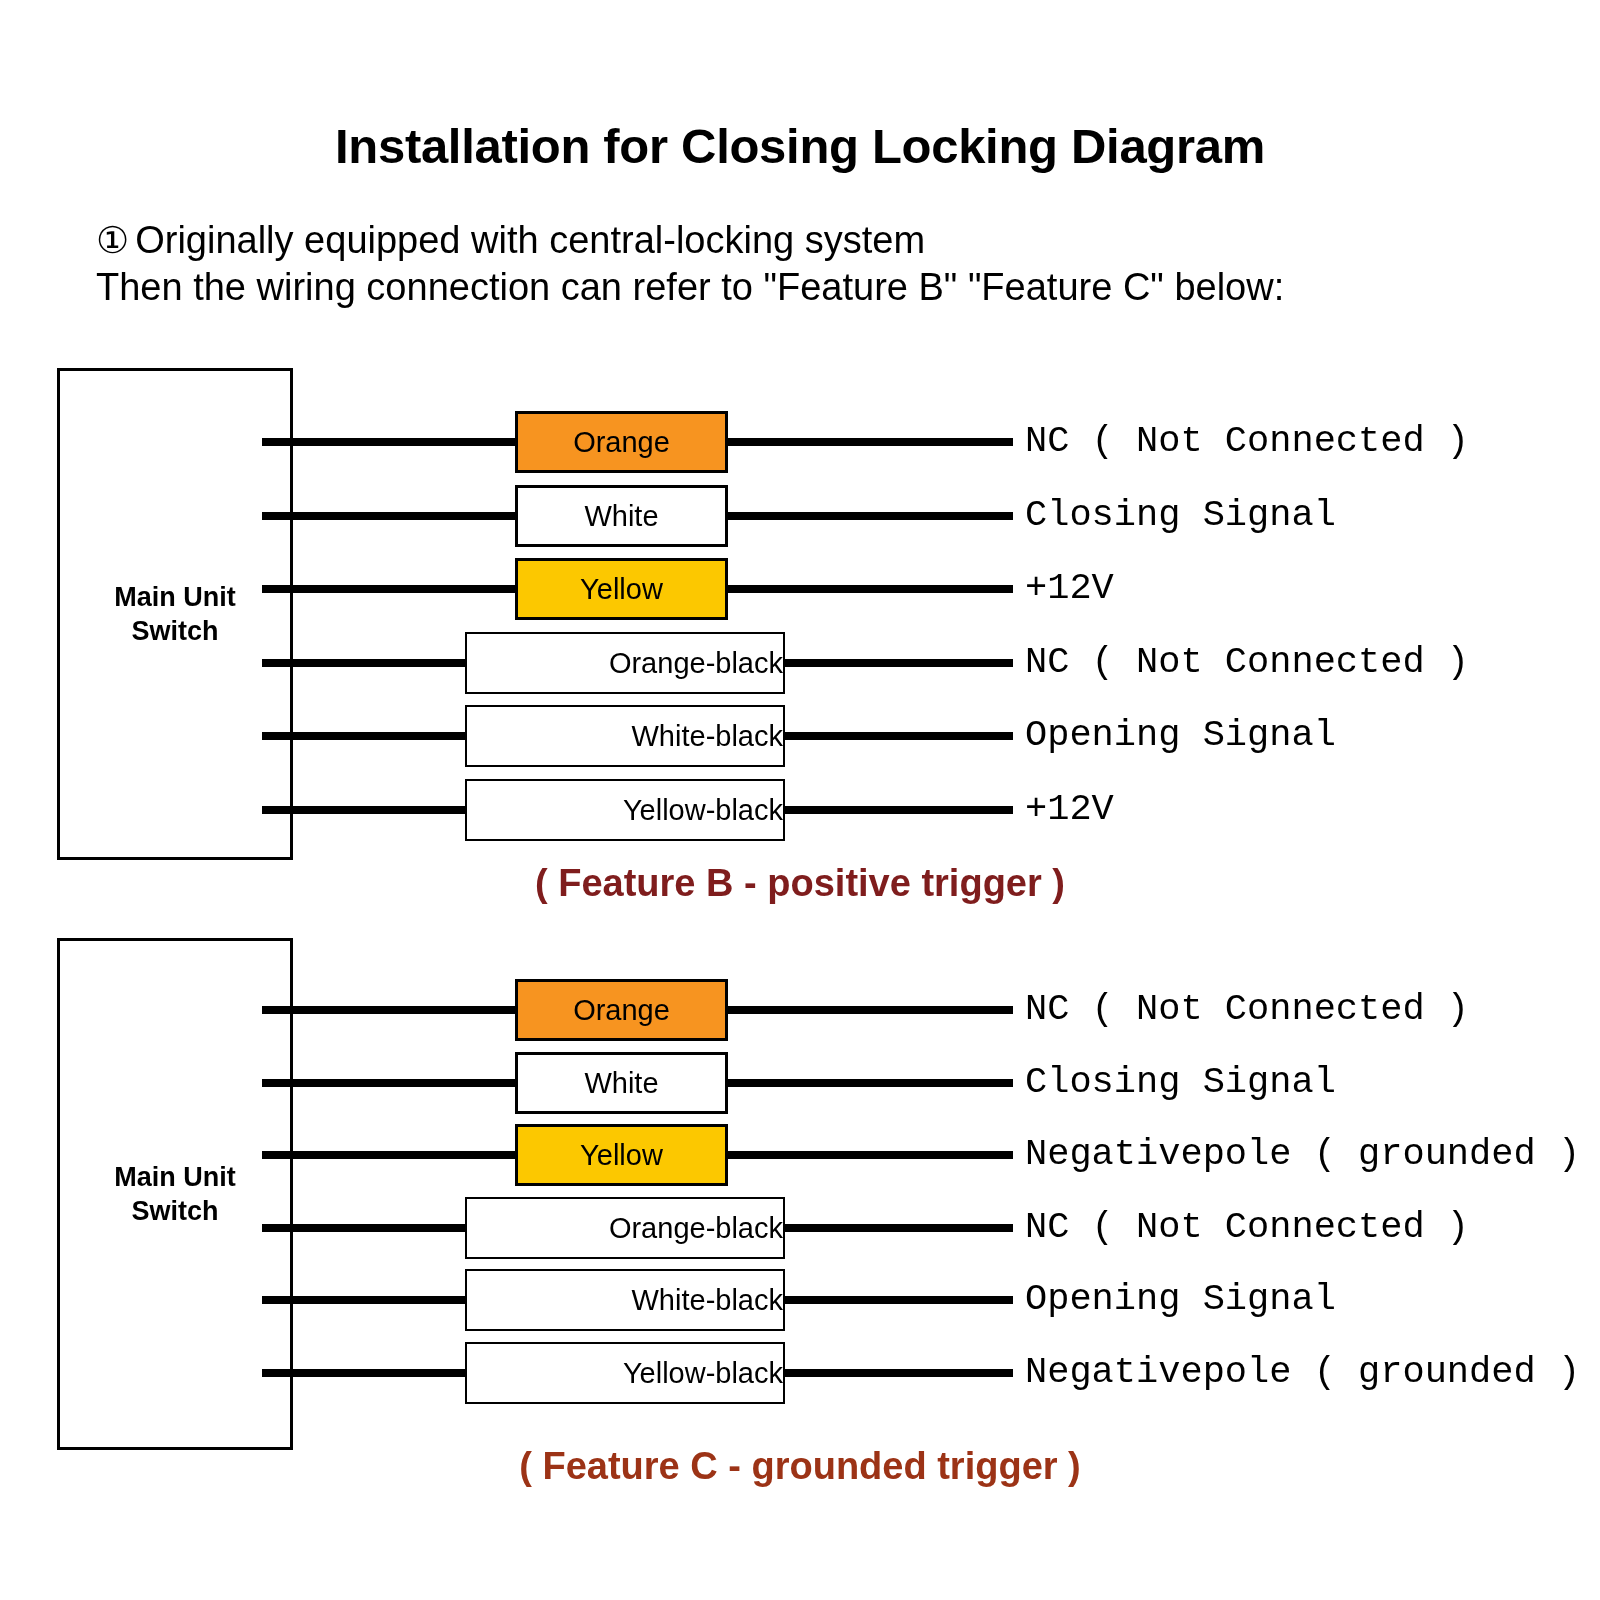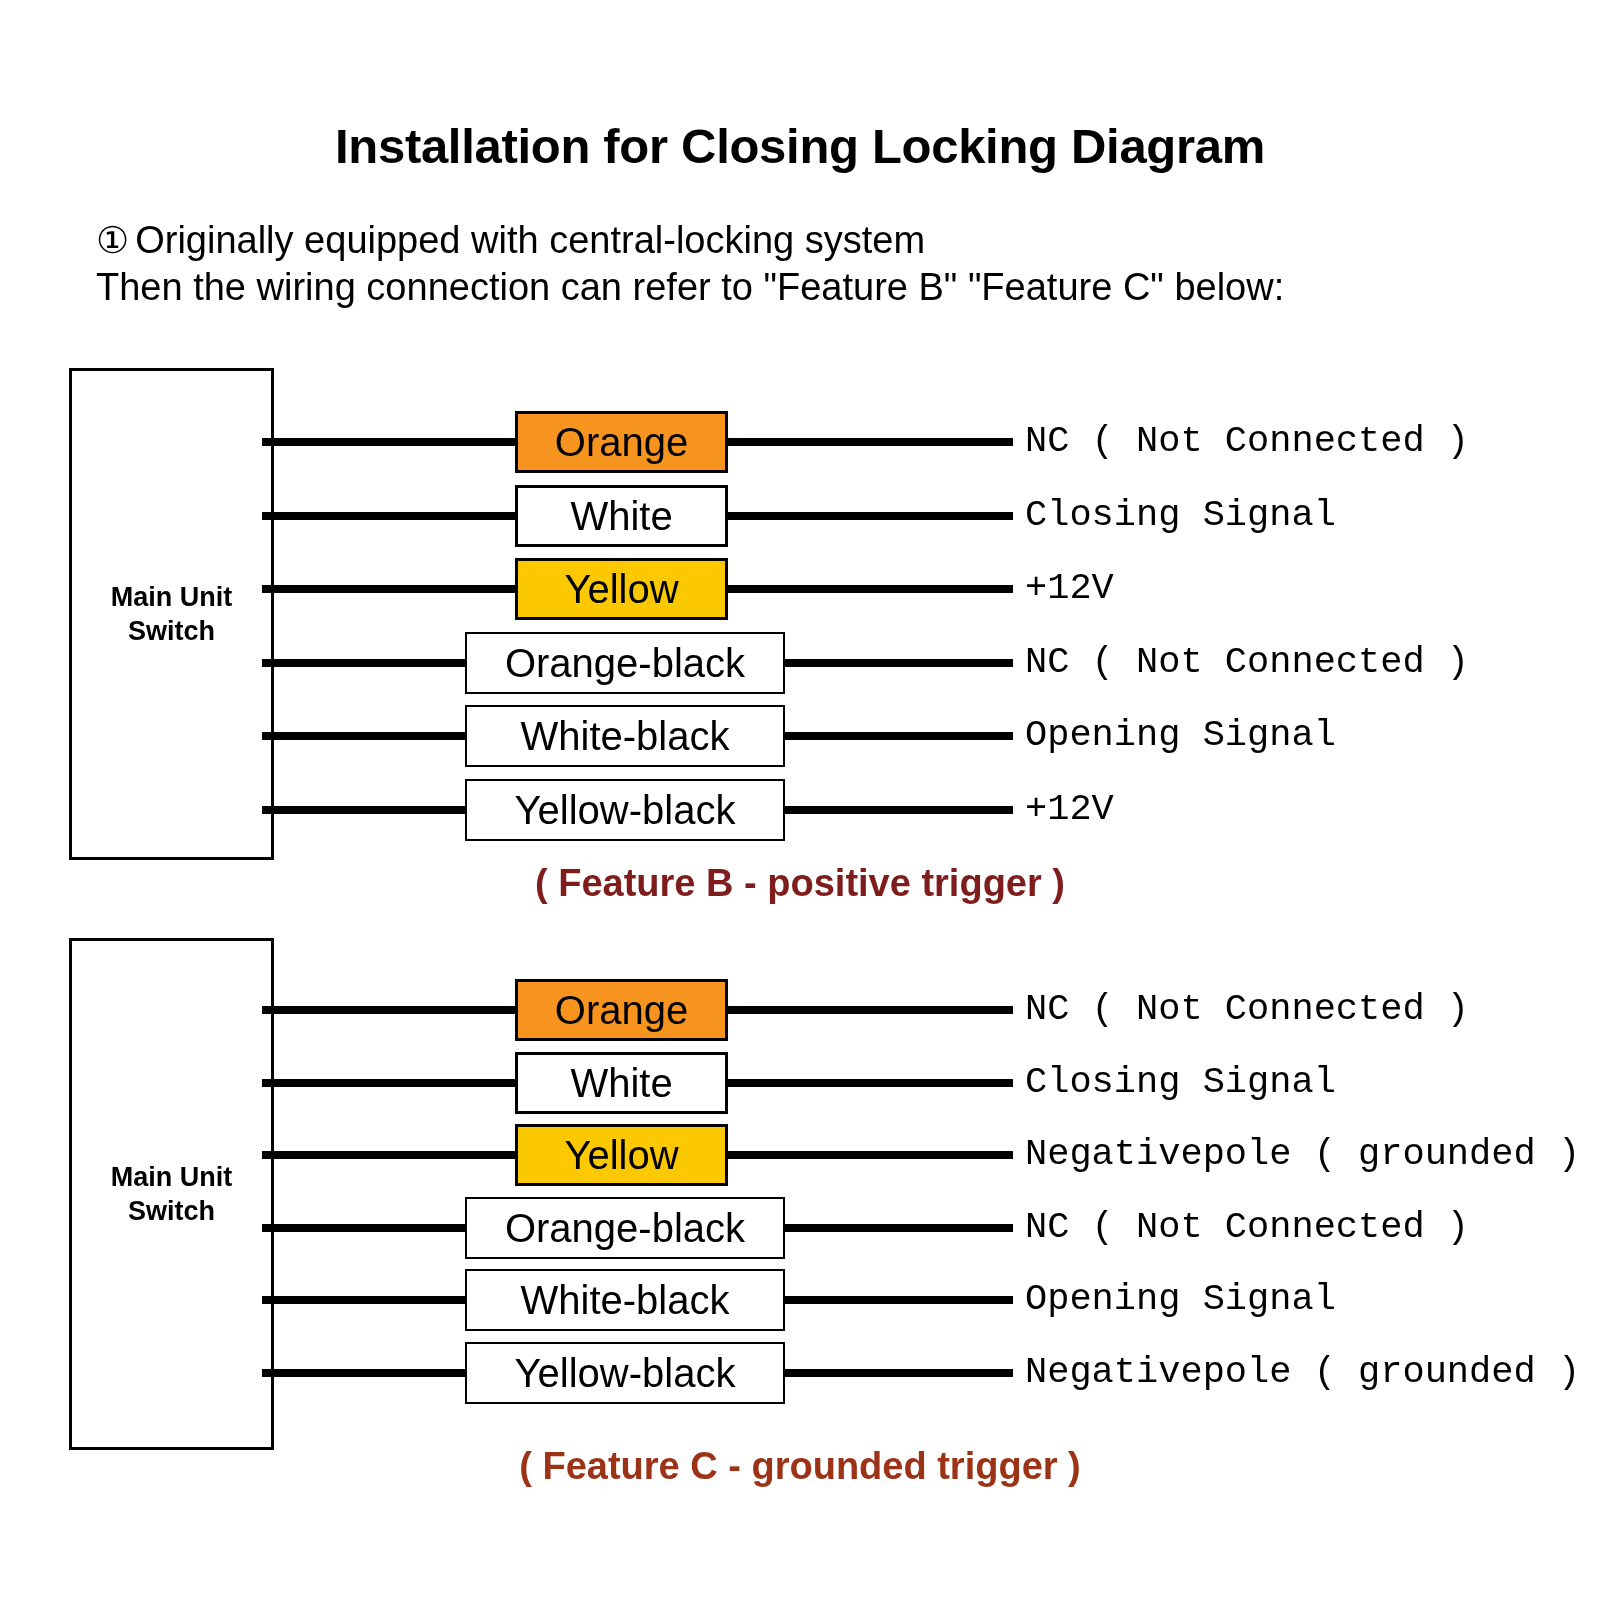--- a/index.html
+++ b/index.html
@@ -54,28 +54,27 @@
     width: 1600px;
   }
   #diagram-b { top: 360px;  height: 560px; }
   #diagram-c { top: 930px;  height: 575px; }
 
   
   .main-unit {
     position: absolute;
     left: 57px;
     top: 8px;
-    width: 205px;
+    width: 236px;
     box-sizing: border-box;
     border: 3px solid #000000;
     background: #ffffff;
     display: flex;
     align-items: center;
     justify-content: center;
-    margin-left: 12px;
   }
   #diagram-b .main-unit { height: 492px; }
   #diagram-c .main-unit { height: 512px; }
   .main-unit-label {
     font-size: 27px;
     font-weight: bold;
     line-height: 34px;
     text-align: center;
     white-space: pre-line;
   }
@@ -107,23 +106,23 @@
     position: absolute;
     box-sizing: border-box;
     background: #ffffff;
     display: flex;
     align-items: center;
     justify-content: center;
     height: 62px;
     top: -31px;
     border: 3px solid #000000;
   }
-  .wire-box.thin { border-width: 2px; }
+  .wire-box.thin { border-width: 2px; justify-content: flex-end; }
   .wire-box-label {
-    font-size: 40px;
+    font-size: 29px;
     line-height: 36px;
     white-space: nowrap;
     color: #000000;
   }
 
   
   .wire-func {
     position: absolute;
     left: 1025px;
     font-size: 37px;

